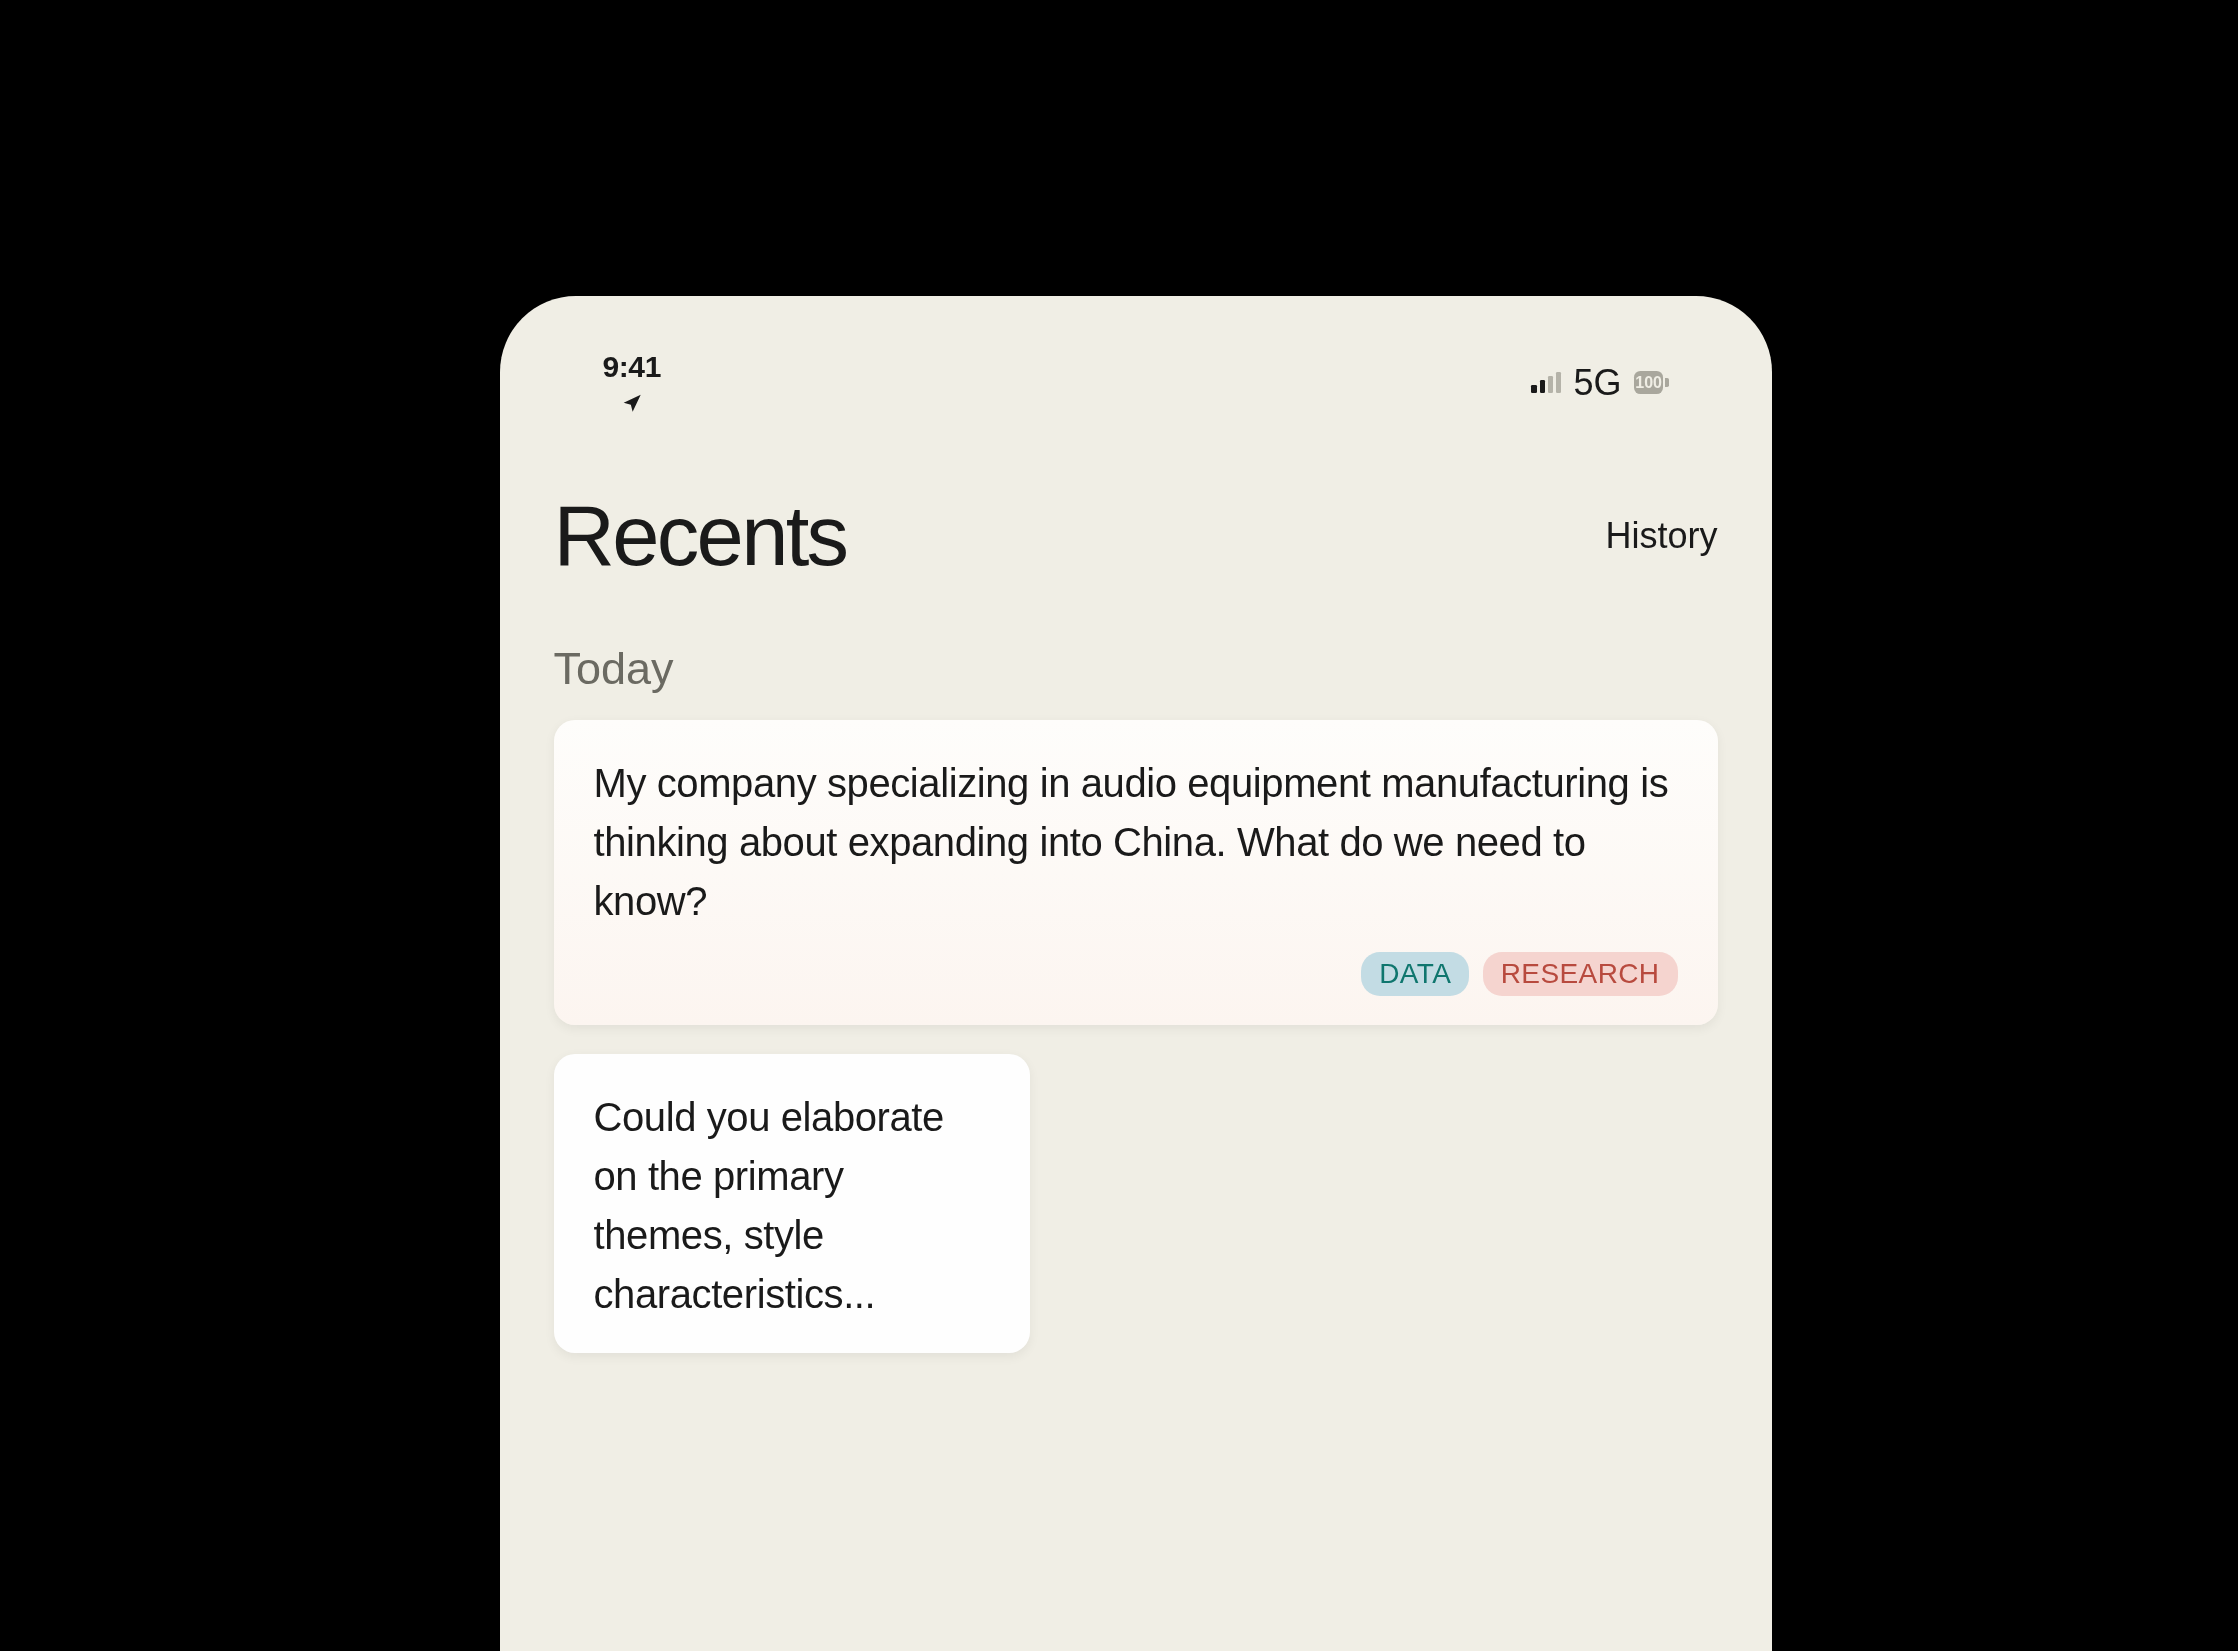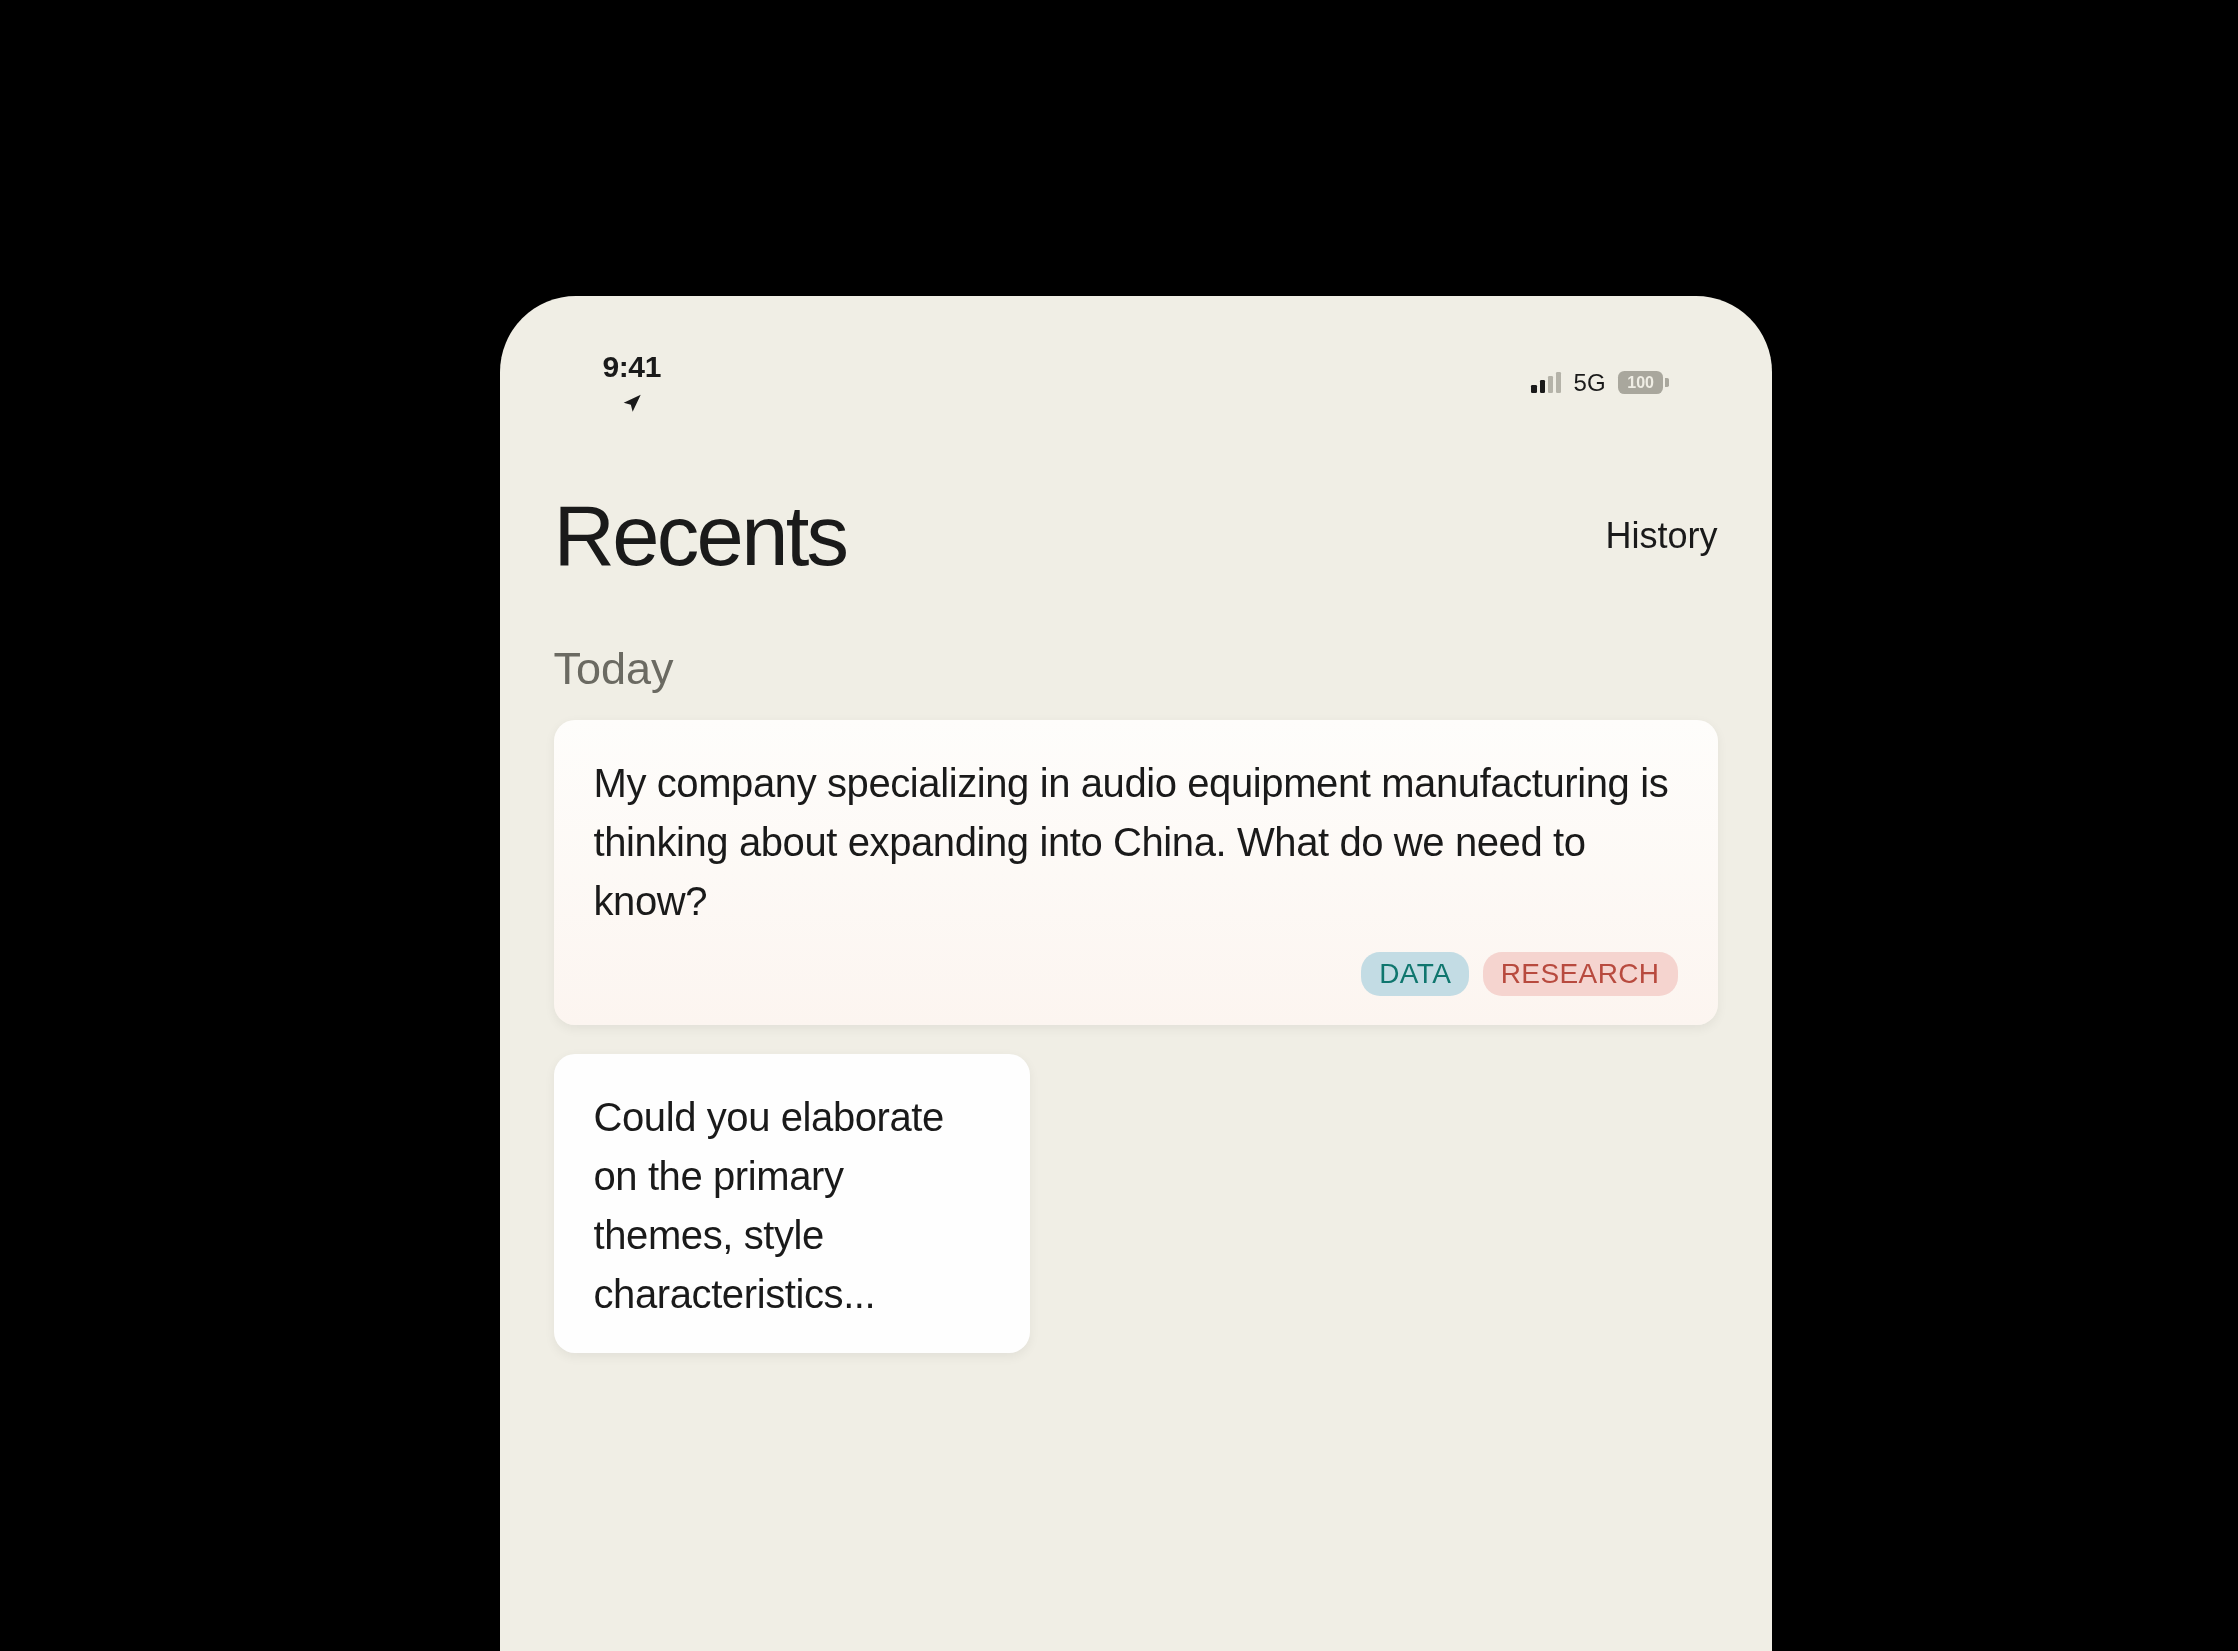--- a/index.html
+++ b/index.html
@@ -77,33 +77,33 @@
     }
     
     .signal-bar.active { background: #1a1a1a; }
     .signal-bar.inactive { background: #b5b3a9; }
     .signal-bar:nth-child(1) { height: 8px; }
     .signal-bar:nth-child(2) { height: 12.5px; }
     .signal-bar:nth-child(3) { height: 17px; }
     .signal-bar:nth-child(4) { height: 20.6px; }
     
     .network-label {
-      font-size: 24px;
+      font-size: 36px;
       font-weight: 500;
       color: #1a1a1a;
     }
     
     .battery {
       display: flex;
       align-items: center;
       gap: 1.8px;
     }
     
     .battery-body {
-      width: 45px;
+      width: 29px;
       height: 22.4px;
       border-radius: 6.3px;
       background: #a9a79d;
       display: flex;
       align-items: center;
       justify-content: center;
       position: relative;
     }
     
     .battery-level {

